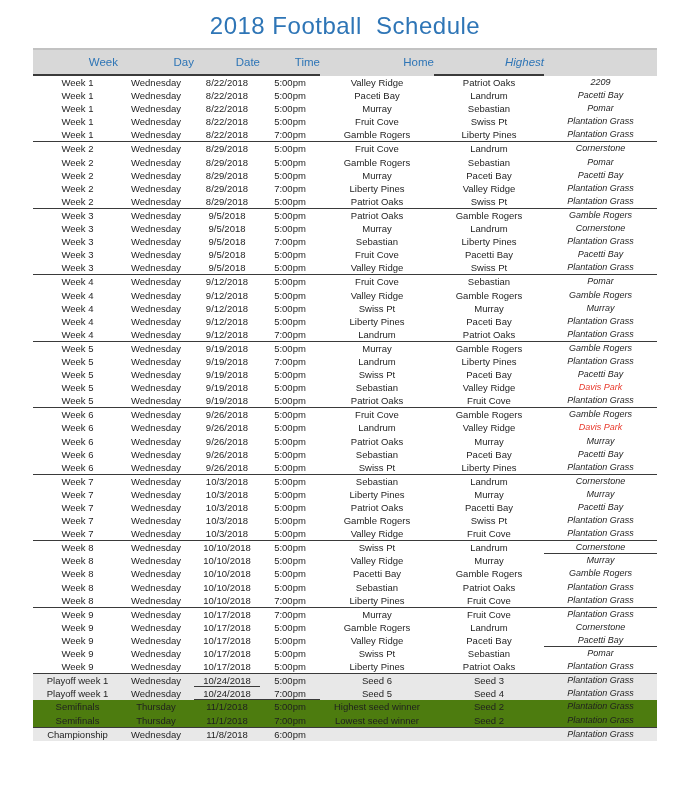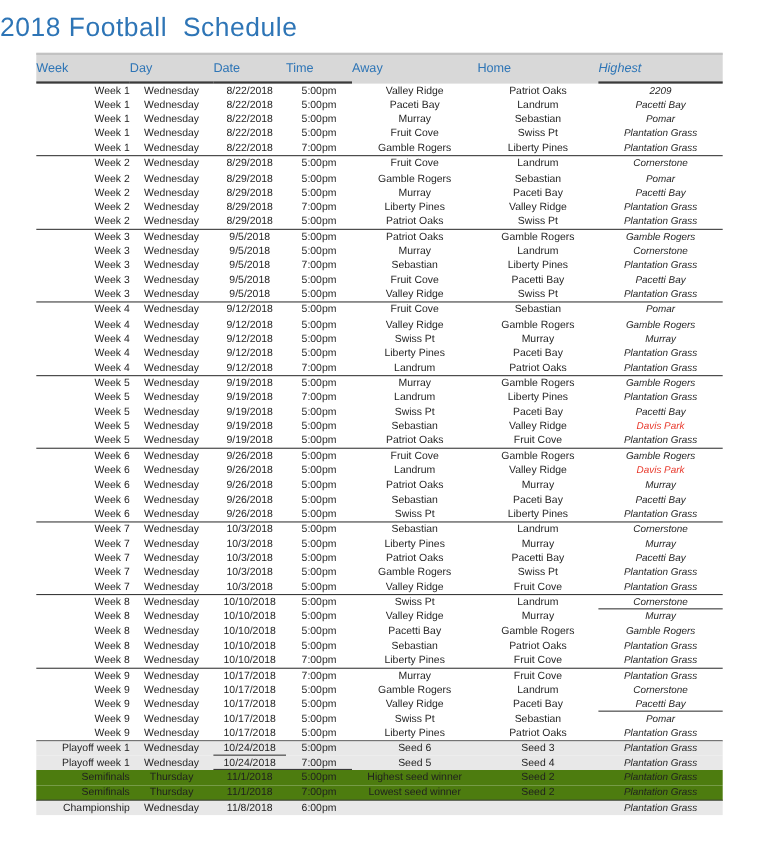--- a/index.html
+++ b/index.html
@@ -4,75 +4,74 @@
 <style>
   html,body { margin:0; padding:0; }
   body {
     width:690px; height:785px; background:#ffffff;
     font-family:"Liberation Sans", sans-serif;
     color:#1f1f1f;
     overflow:hidden;
   }
   .page-title {
     margin-top:12px;
-    text-align:left;
+    text-align:center;
     font-size:24px;
     letter-spacing:0.5px;
     white-space:pre;
     color:#2E75B6;
   }
   .sched-table { width:624px; margin:8px 0 0 33px; }
   .grid-row {
     display:grid;
     grid-template-columns:85px 76px 66px 60px 114px 110px 113px;
   }
   .table-header {
     background:#d8d8d8;
     border-top:2px solid #c2c2c2;
     height:26px;
   }
   .hcell {
     color:#2E75B6;
     font-size:11.5px;
-    text-align:left;
+    text-align:right;
     line-height:24px;
     height:100%;
     box-sizing:border-box;
   }
   .hcell.hu { border-bottom:2px solid #3a3a3a; }
   .hcell.italic { font-style:italic; }
   .data-row { height:13.1px; font-size:9.5px; }
   .c {
     line-height:13.1px;
     text-align:center;
     white-space:nowrap;
     overflow:hidden;
     height:100%;
     box-sizing:border-box;
   }
-  .c.week { text-align:right; padding-left:4px; }
+  .c.week { text-align:center; padding-left:4px; }
   .c.loc { font-weight:normal; font-style:italic; font-size:9px; }
   .c.red { color:#E8382B; }
   .c.u { border-bottom:1.2px solid #3a3a3a; }
   .data-row.bg-light { background:#e8e8e8; }
   .data-row.bg-medium { background:#4d7c0f; }
   .data-row.group-end { border-bottom:1.5px solid #3a3a3a; }
 </style>
 </head>
 <body>
 
 <div class="page-title">2018 Football  Schedule</div>
 
 <div class="sched-table">
   <div class="grid-row table-header" id="table-header">
       <div class="hcell hu">Week</div>
       <div class="hcell hu">Day</div>
       <div class="hcell hu">Date</div>
       <div class="hcell hu">Time</div>
-      <div class="hcell">Away</div>
       <div class="hcell">Home</div>
       <div class="hcell hu italic">Highest</div>
     </div>
   <div id="table-body">
   <div class="grid-row data-row">
     <div class="c week">Week 1</div>
     <div class="c">Wednesday</div>
     <div class="c date">8/22/2018</div>
     <div class="c time">5:00pm</div>
     <div class="c">Valley Ridge</div>

